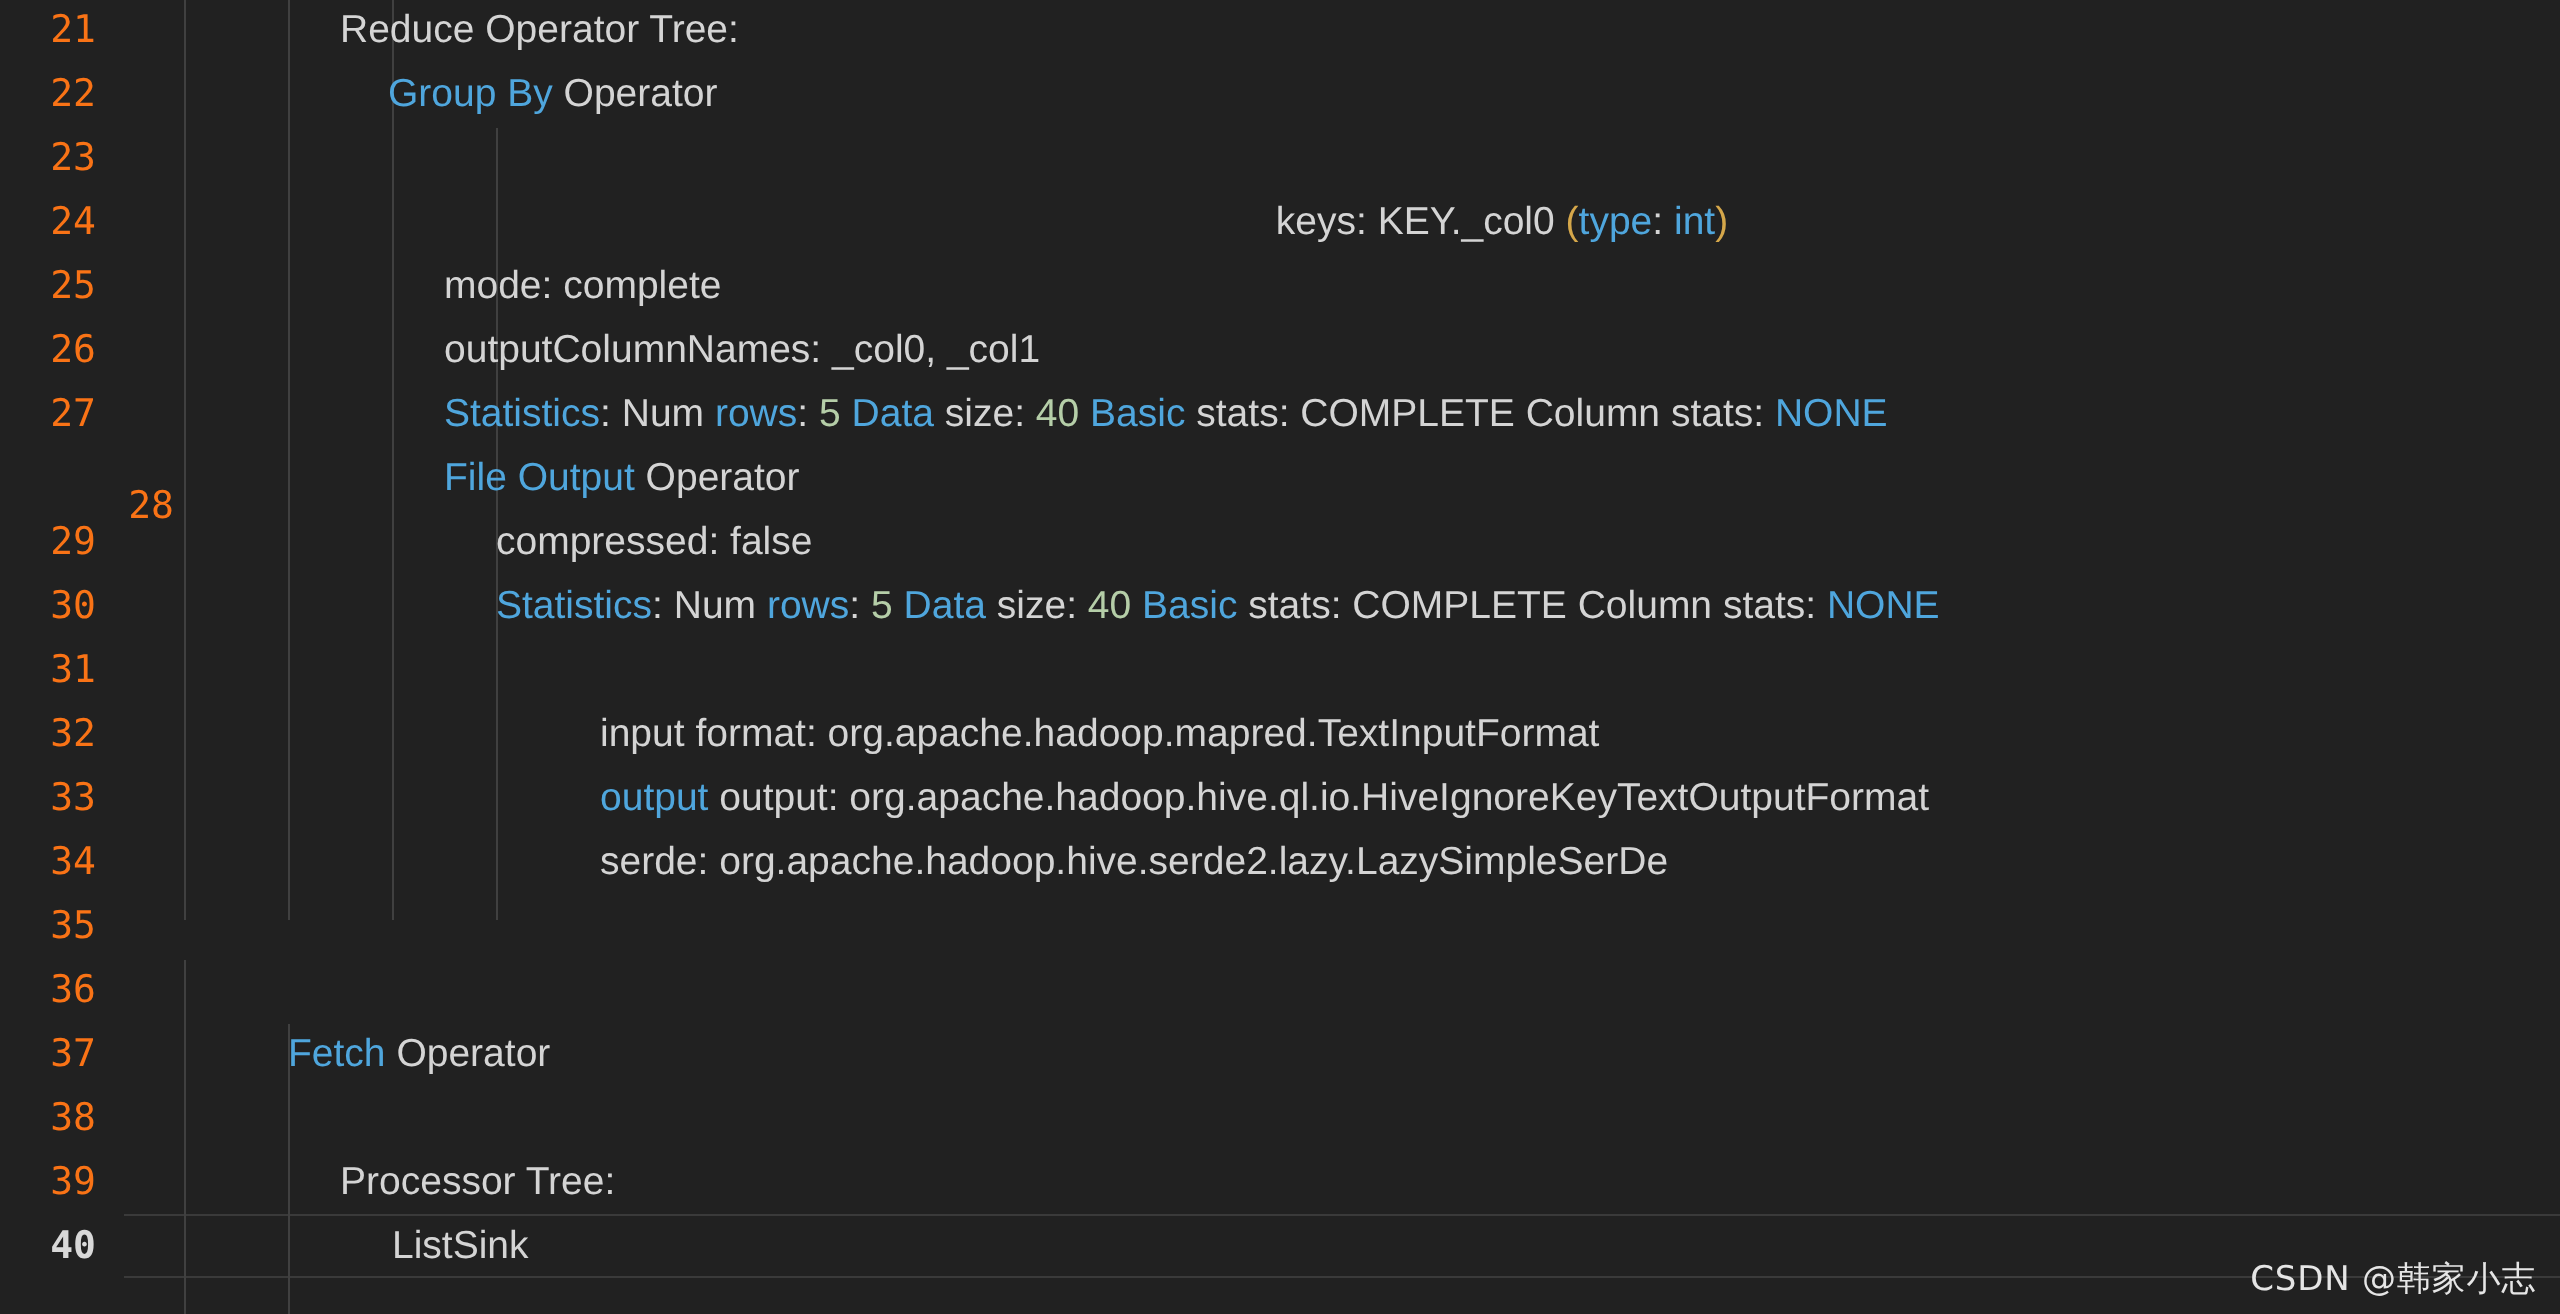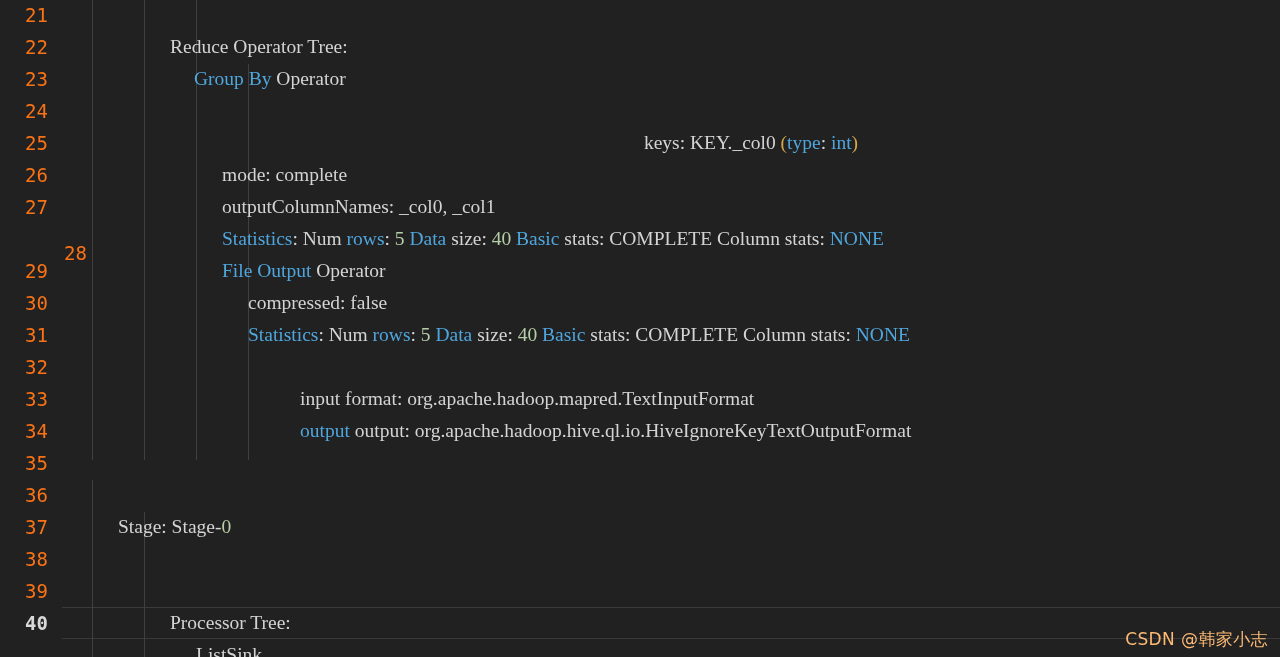--- a/index.html
+++ b/index.html
@@ -61,25 +61,24 @@
   }
 
   .line {
     position: absolute;
     left: 0;
     width: 1218px;
     height: 32px;
     line-height: 32px;
     white-space: pre;
     font-size: 19.5px;
-    font-family: Liberation Serif, serif;
+    font-family: Liberation Sans, sans-serif;
     color: #d4d4d4;
     letter-spacing: 0.0px;
     z-index: 2;
-    margin-top: 32px;
   }
 
   
   .current-line {
     position: absolute;
     left: 62px;
     width: 1218px;
     height: 32px;
     box-sizing: border-box;
     border-top: 1px solid #3a3a3a;
@@ -103,21 +102,21 @@
   .t-func   { color: #dcdcaa; }   
   .t-brkt   { color: #d5a74a; }   
 
   
   .watermark {
     position: absolute;
     right: 12px;
     bottom: 6px;
     font-family: "DejaVu Sans", "Liberation Sans", sans-serif;
     font-size: 17px;
-    color: #fdba74;
+    color: #e5e5e5;
     letter-spacing: 0.4px;
     z-index: 5;
     user-select: none;
     white-space: nowrap;
     text-align: right;
   }
 </style>
 </head>
 <body>
 
@@ -139,22 +138,23 @@
       <div class="line" style="top: 31px;"><span style="display: inline-block; width: 132px;"></span><span class="t-key">Group By</span><span class="t-plain"> Operator</span></div>
       <div class="line" style="top: 95px; text-align: center;"><span style="display: inline-block; width: 160px;"></span><span class="t-plain">keys: KEY._col0 </span><span class="t-brkt">(</span><span class="t-key">type</span><span class="t-plain">: </span><span class="t-key">int</span><span class="t-brkt">)</span></div>
       <div class="line" style="top: 127px;"><span style="display: inline-block; width: 160px;"></span><span class="t-plain">mode: complete</span></div>
       <div class="line" style="top: 159px;"><span style="display: inline-block; width: 160px;"></span><span class="t-plain">outputColumnNames: _col0, _col1</span></div>
       <div class="line" style="top: 191px;"><span style="display: inline-block; width: 160px;"></span><span class="t-key">Statistics</span><span class="t-plain">: Num </span><span class="t-key">rows</span><span class="t-plain">: </span><span class="t-num">5</span><span class="t-plain"> </span><span class="t-key">Data</span><span class="t-plain"> size: </span><span class="t-num">40</span><span class="t-plain"> </span><span class="t-key">Basic</span><span class="t-plain"> stats: COMPLETE Column stats: </span><span class="t-key">NONE</span></div>
       <div class="line" style="top: 223px;"><span style="display: inline-block; width: 160px;"></span><span class="t-key">File Output</span><span class="t-plain"> Operator</span></div>
       <div class="line" style="top: 255px;"><span style="display: inline-block; width: 186px;"></span><span class="t-plain">compressed: false</span></div>
       <div class="line" style="top: 287px;"><span style="display: inline-block; width: 186px;"></span><span class="t-key">Statistics</span><span class="t-plain">: Num </span><span class="t-key">rows</span><span class="t-plain">: </span><span class="t-num">5</span><span class="t-plain"> </span><span class="t-key">Data</span><span class="t-plain"> size: </span><span class="t-num">40</span><span class="t-plain"> </span><span class="t-key">Basic</span><span class="t-plain"> stats: COMPLETE Column stats: </span><span class="t-key">NONE</span></div>
       <div class="line" style="top: 351px;"><span style="display: inline-block; width: 238px;"></span><span class="t-plain">input format: org.apache.hadoop.mapred.TextInputFormat</span></div>
       <div class="line" style="top: 383px;"><span style="display: inline-block; width: 238px;"></span><span class="t-key">output</span><span class="t-plain"> output: org.apache.hadoop.hive.ql.io.HiveIgnoreKeyTextOutputFormat</span></div>
+      <div class="line" style="top: 415px;"><span style="display: inline-block; width: 238px;"></span><span class="t-plain">serde: org.apache.hadoop.hive.serde2.lazy.LazySimpleSerDe</span></div>
       <div class="line" style="top: 447px;"><span style="display: inline-block; width: 0px;"></span></div>
-      <div class="line" style="top: 479px;"><span style="display: inline-block; width: 56px;"></span><span class="t-plain">Stage: Stage-</span><span class="t-num">0</span></div>
+      <div class="line" style="top: 511px;"><span style="display: inline-block; width: 82px;"></span><span class="t-key">Fetch</span><span class="t-plain"> Operator</span></div>
       <div class="line" style="top: 575px;"><span style="display: inline-block; width: 108px;"></span><span class="t-plain">Processor Tree:</span></div>
       <div class="line" style="top: 607px;"><span style="display: inline-block; width: 134px;"></span><span class="t-plain">ListSink</span></div>
     </div>
 
   <div class="gutter" id="gutter">
       <div class="gutter-line" style="top: -1px;">21</div>
       <div class="gutter-line" style="top: 31px;">22</div>
       <div class="gutter-line" style="top: 63px;">23</div>
       <div class="gutter-line" style="top: 95px;">24</div>
       <div class="gutter-line" style="top: 127px;">25</div>

